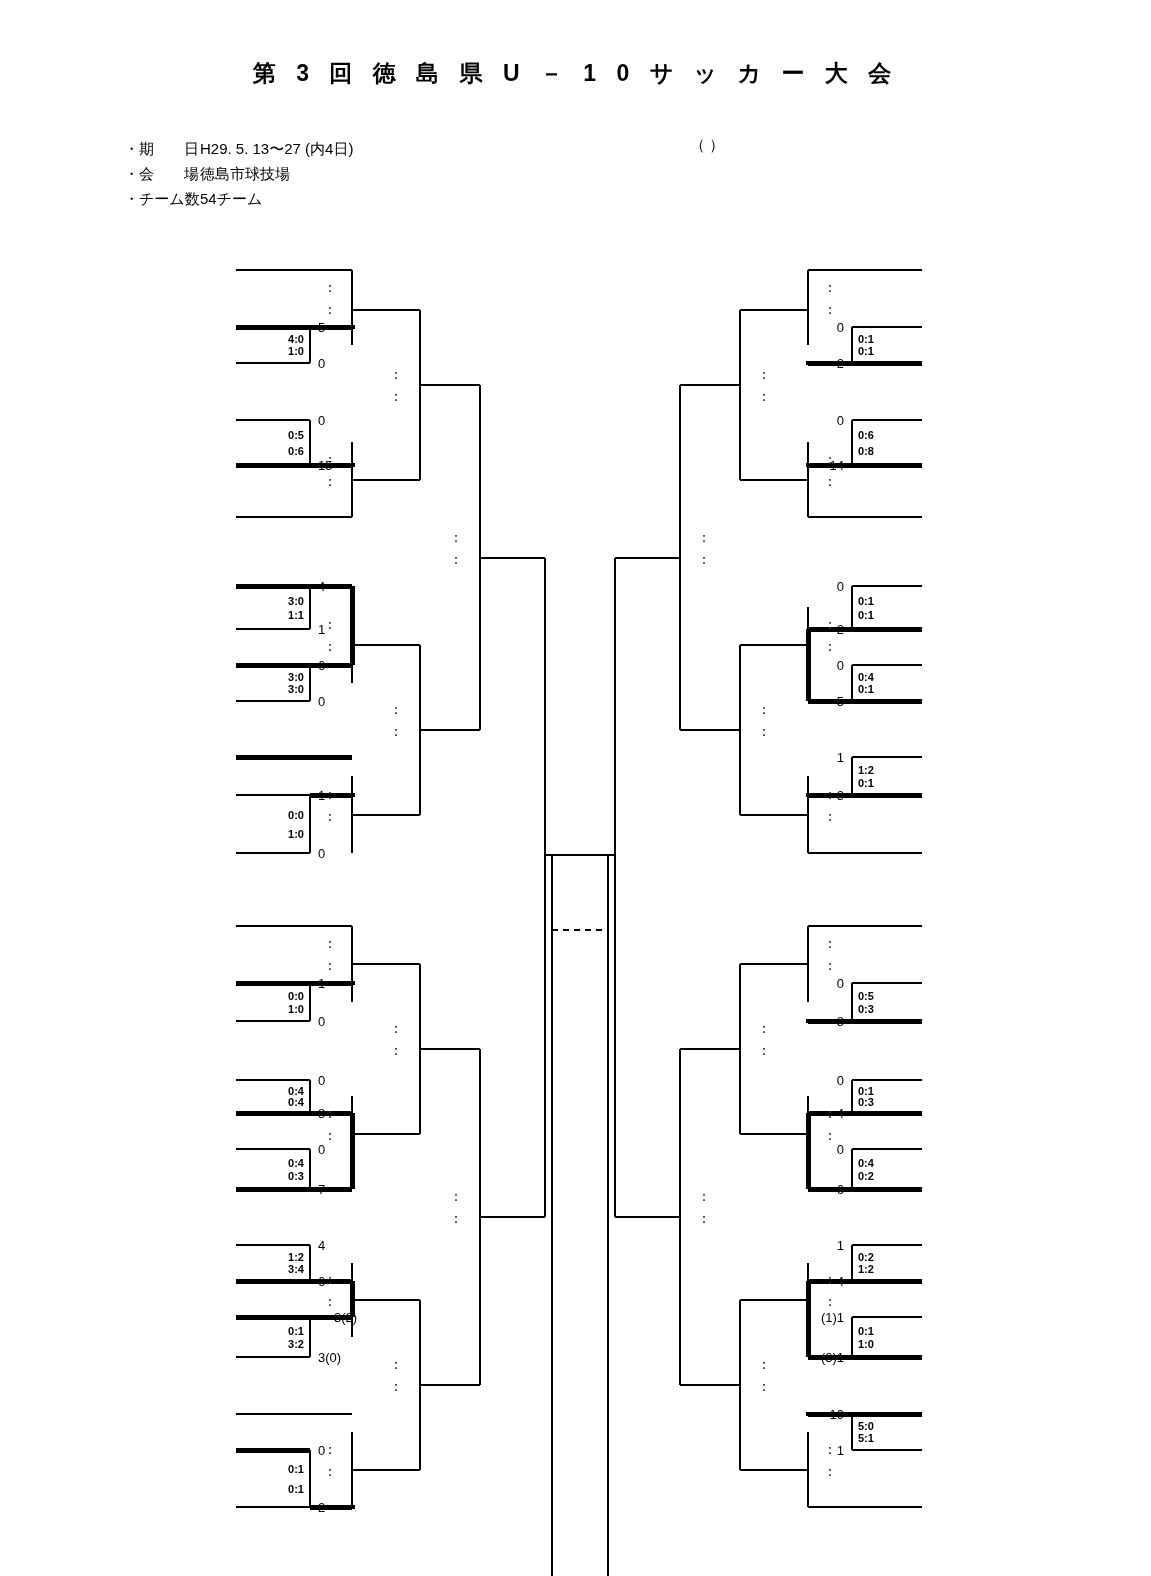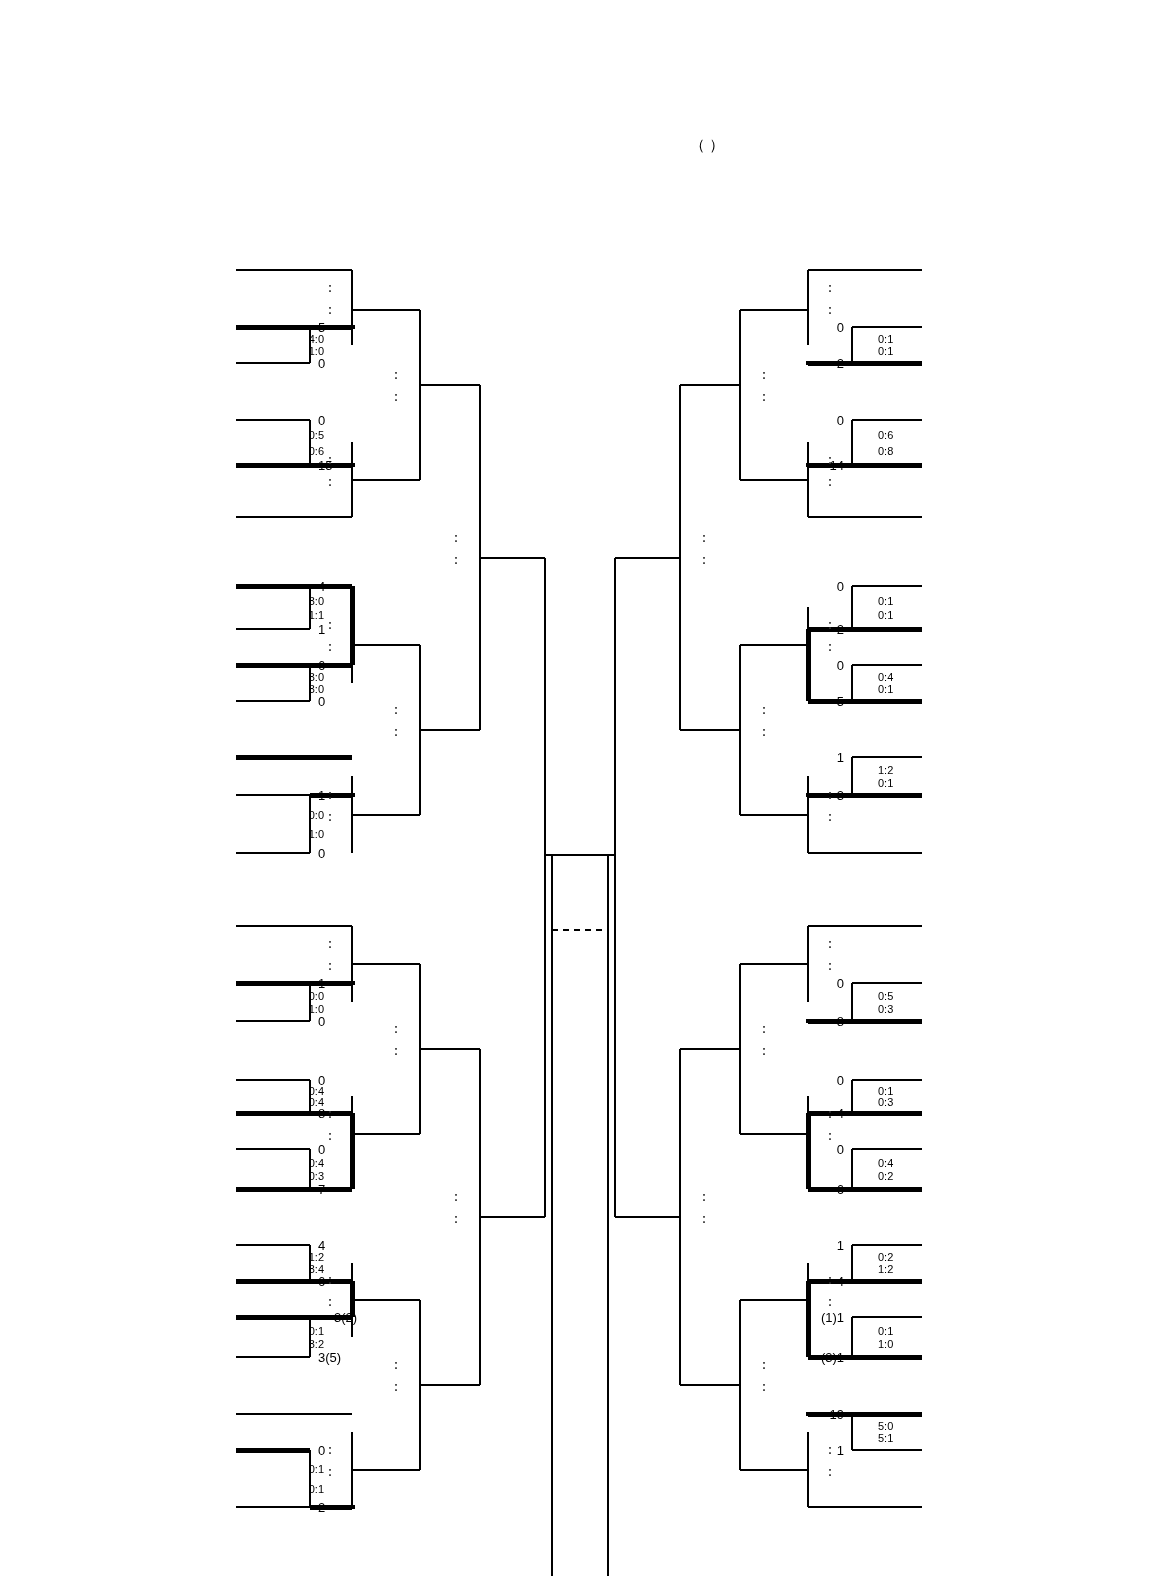--- a/index.html
+++ b/index.html
@@ -14,37 +14,43 @@
   .info .row{white-space:pre;}
   .info .lbl{display:inline-block;width:76px;}
 
   .prizes{position:absolute;left:455px;top:136px;font-size:15px;line-height:25px;}
   .prizes .prow{white-space:pre;}
   .prizes .dia{display:inline-block;width:22px;}
   .paren{position:absolute;left:690px;top:136px;font-size:15px;}
 
   svg.bk{position:absolute;left:0;top:0;width:1151px;height:1576px;}
 
-  .sc{position:absolute;font-size:11px;font-weight:normal;white-space:nowrap;line-height:1;margin-left:20px;}
+  .sc{position:absolute;font-size:11px;font-weight:bold;white-space:nowrap;line-height:1;}
   .sc.r{transform:translate(-100%,-50%);}
   .sc.l{transform:translate(0,-50%);}
 
   .agg{position:absolute;font-size:13px;white-space:nowrap;line-height:1;}
   .agg.l{transform:translate(0,-50%);}
   .agg.r{transform:translate(-100%,-50%);}
 
   .colon{position:absolute;font-size:12px;font-weight:bold;transform:translate(-50%,-50%);
          line-height:1;color:#333;}
 </style>
 </head>
 <body>
 
 <div id="page">
 
-
+  <div class="title">第 3 回  徳 島 県 U － 1 0 サ ッ カ ー 大 会</div>
+
+  <div class="info">
+    <div class="row"><span class="lbl">・期　　日</span><span>H29. 5. 13〜27 (内4日)</span></div>
+    <div class="row"><span class="lbl">・会　　場</span><span>徳島市球技場</span></div>
+    <div class="row"><span class="lbl">・チーム数</span><span>54チーム</span></div>
+  </div>
 
   <div class="paren">（ ）</div>
 
   <svg class="bk" id="lines" viewBox="0 0 1151 1576">
       <line x1="236" y1="327" x2="310" y2="327" stroke="#000" stroke-width="5" shape-rendering="crispEdges"></line>
       <line x1="236" y1="363" x2="310" y2="363" stroke="#000" stroke-width="1.6" shape-rendering="crispEdges"></line>
       <line x1="310" y1="327" x2="310" y2="363" stroke="#000" stroke-width="1.6" shape-rendering="crispEdges"></line>
       <line x1="310" y1="327" x2="352" y2="327" stroke="#000" stroke-width="5" shape-rendering="crispEdges"></line>
       <line x1="352" y1="327" x2="352" y2="327" stroke="#000" stroke-width="1.6" shape-rendering="crispEdges"></line>
       <line x1="236" y1="270" x2="352" y2="270" stroke="#000" stroke-width="1.6" shape-rendering="crispEdges"></line>
@@ -288,21 +294,21 @@
       <div class="agg l" style="left: 318px; top: 1189px;">7</div>
       <div class="colon" style="left: 330px; top: 1113.5px;">:</div>
       <div class="colon" style="left: 330px; top: 1135.5px;">:</div>
       <div class="sc r" style="left: 304px; top: 1257.24px;">1:2</div>
       <div class="sc r" style="left: 304px; top: 1269.48px;">3:4</div>
       <div class="agg l" style="left: 318px; top: 1245px;">4</div>
       <div class="agg l" style="left: 318px; top: 1281px;">6</div>
       <div class="sc r" style="left: 304px; top: 1330.6px;">0:1</div>
       <div class="sc r" style="left: 304px; top: 1344.2px;">3:2</div>
       <div class="agg l" style="left: 334px; top: 1317px;">3(2)</div>
-      <div class="agg l" style="left: 318px; top: 1357px;">3(5)</div>
+      <div class="agg l" style="left: 318px; top: 1357px;">3(0)</div>
       <div class="colon" style="left: 330px; top: 1280px;">:</div>
       <div class="colon" style="left: 330px; top: 1302px;">:</div>
       <div class="sc r" style="left: 304px; top: 1469.38px;">0:1</div>
       <div class="sc r" style="left: 304px; top: 1488.76px;">0:1</div>
       <div class="agg l" style="left: 318px; top: 1450px;">0</div>
       <div class="agg l" style="left: 318px; top: 1507px;">2</div>
       <div class="colon" style="left: 330px; top: 1449.5px;">:</div>
       <div class="colon" style="left: 330px; top: 1471.5px;">:</div>
       <div class="colon" style="left: 396px; top: 375px;">:</div>
       <div class="colon" style="left: 396px; top: 397px;">:</div>

